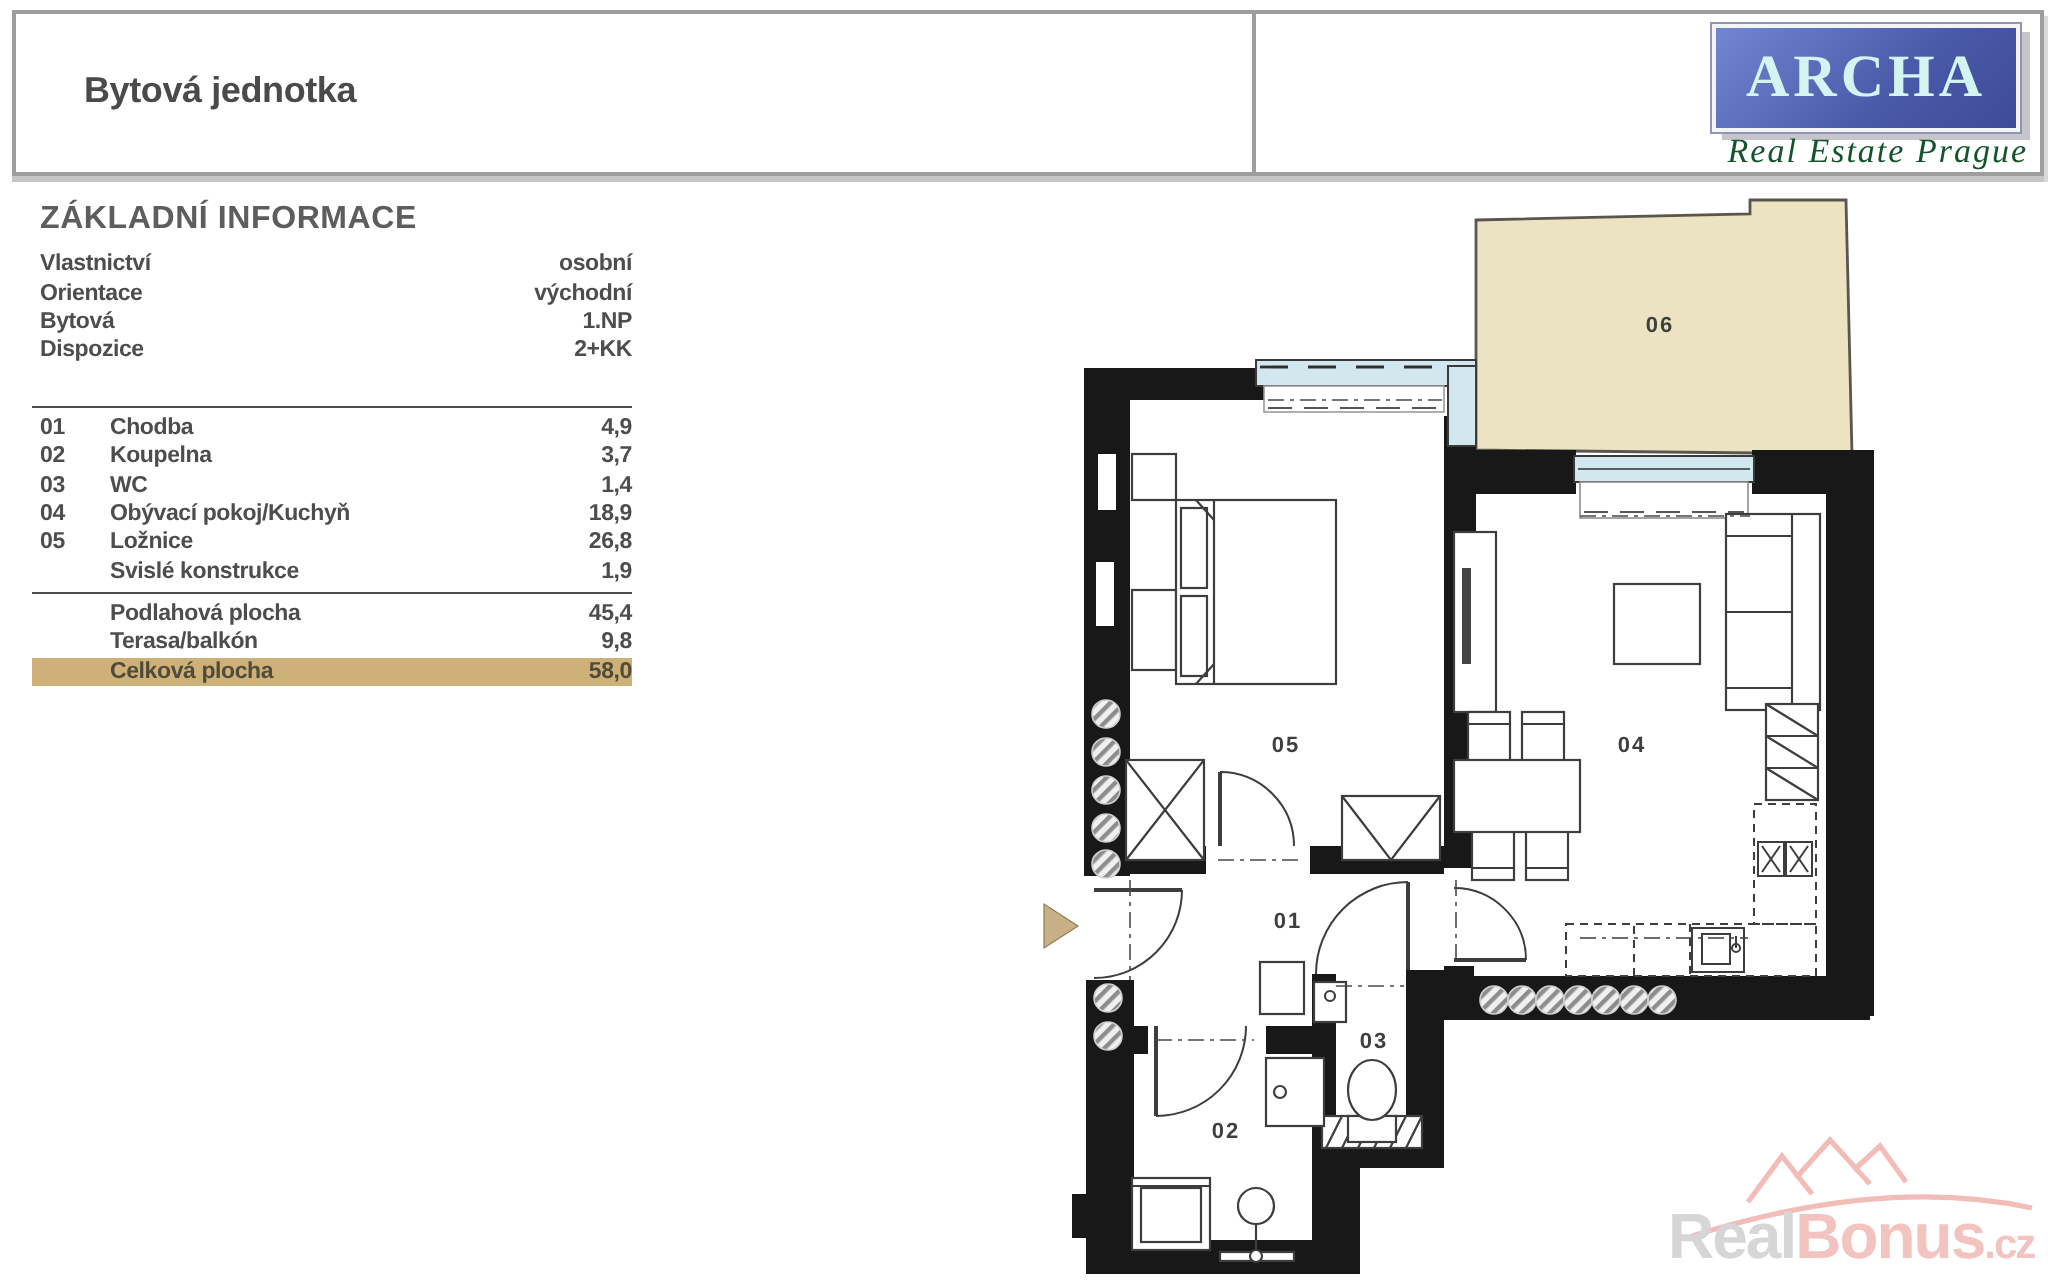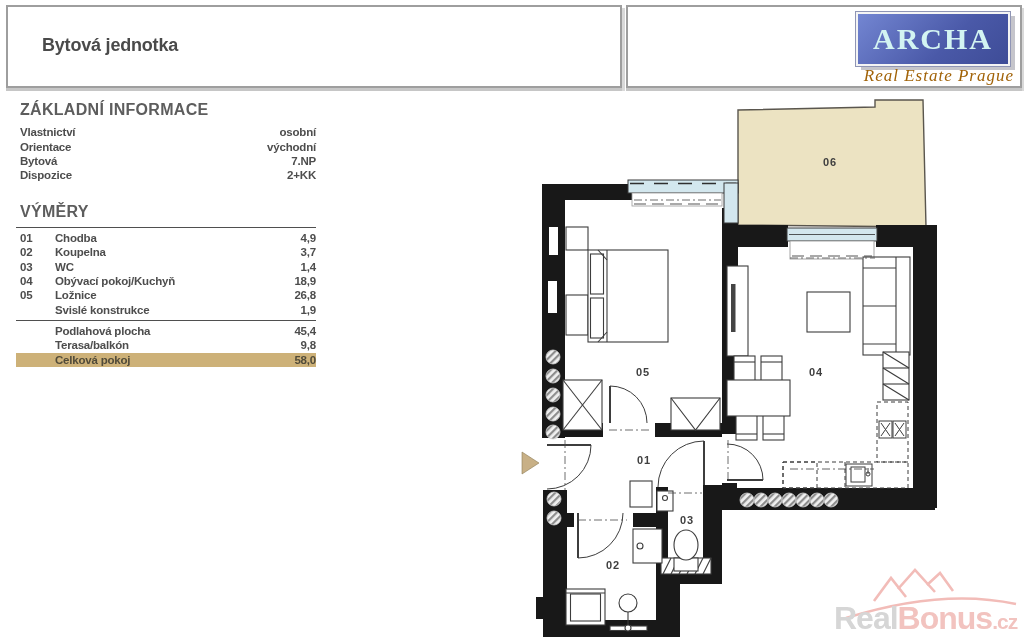--- a/index.html
+++ b/index.html
@@ -2,33 +2,33 @@
 <html><head>
 <meta charset="utf-8">
 <style>
   html,body{margin:0;padding:0;background:#fff;}
   .page{position:relative;width:1024px;height:640px;background:#fff;overflow:hidden;
         font-family:"Liberation Sans",sans-serif;}
 
   
   .hbox{position:absolute;top:5px;height:79px;background:#fff;
         border:2px solid #9e9e9e;box-shadow:0 3px 0 #c6c6c6, 3px 3px 0 #d9d9d9;}
-  .hbox.left{left:6px;width:612px;}
+  .hbox.left{left:6px;width:612px;padding-left:20px;}
   .hbox.right{left:626px;width:392px;}
   .page-title{position:absolute;left:34px;top:28px;font-size:18px;font-weight:700;
               color:#4a4a4a;letter-spacing:-0.2px;}
   .logo-box{position:absolute;right:10px;top:5px;width:150px;height:50px;
             background:linear-gradient(135deg,#7386d2 0%,#4a59a8 60%,#3e4c97 100%);
             border:2px solid #f4f4f4;outline:1px solid #8f95b5;
             box-shadow:5px 4px 0 rgba(150,150,160,0.55);
             text-align:center;line-height:50px;}
   .logo-text{font-family:"Liberation Serif",serif;font-weight:700;font-size:30px;
              letter-spacing:2px;color:#d3f4f2;}
   .logo-sub{position:absolute;right:6px;top:59px;font-family:"Liberation Serif",serif;
-            font-style:italic;font-size:17px;color:#a16207;letter-spacing:1px;}
+            font-style:italic;font-size:17px;color:#14532d;letter-spacing:1px;}
 
   
   .info-col{position:absolute;left:16px;top:101px;width:300px;color:#4d4d4d;}
   .section-title{font-size:16px;font-weight:700;color:#5d5d5d;letter-spacing:0.3px;
                  padding-left:4px;margin-bottom:6px;}
   .t-row{display:flex;align-items:center;height:14.4px;font-size:11.5px;font-weight:700;
          color:#4d4d4d;padding-left:4px;letter-spacing:-0.2px;}
   .t-row .num{width:35px;flex:0 0 auto;}
   .t-row .lbl{flex:1 1 auto;}
   .t-row .val{flex:0 0 auto;text-align:left;}
@@ -66,31 +66,30 @@
           <div class="t-row">
             <span class="lbl">Vlastnictví</span>
             <span class="val">osobní</span>
           </div>
           <div class="t-row">
             <span class="lbl">Orientace</span>
             <span class="val">východní</span>
           </div>
           <div class="t-row">
             <span class="lbl">Bytová</span>
-            <span class="val">7.NP</span>
+            <span class="val">1.NP</span>
           </div>
           <div class="t-row">
             <span class="lbl">Dispozice</span>
             <span class="val">2+KK</span>
           </div>
         </div>
     </div>
 
     <div class="dims">
-      <div class="section-title">VÝMĚRY</div>
       <div class="rule"></div>
       <div>
 
       <div class="t-row">
             <span class="num">01</span>
             <span class="lbl">Chodba</span>
             <span class="val">4,9</span>
           </div>
           <div class="t-row">
             <span class="num">02</span>
@@ -126,21 +125,21 @@
             <span class="lbl">Podlahová plocha</span>
             <span class="val">45,4</span>
           </div>
           <div class="t-row">
             <span class="num"></span>
             <span class="lbl">Terasa/balkón</span>
             <span class="val">9,8</span>
           </div>
           <div class="t-row highlight">
             <span class="num"></span>
-            <span class="lbl">Celková pokoj</span>
+            <span class="lbl">Celková plocha</span>
             <span class="val">58,0</span>
           </div>
         </div>
     </div>
   </div>
 
   <svg class="plan" width="1024" height="640" viewBox="0 0 1024 640">
     <defs>
       <pattern id="circHatch" width="5" height="5" patternUnits="userSpaceOnUse" patternTransform="rotate(45)">
         <rect width="5" height="5" fill="#f0f0f0"></rect>

